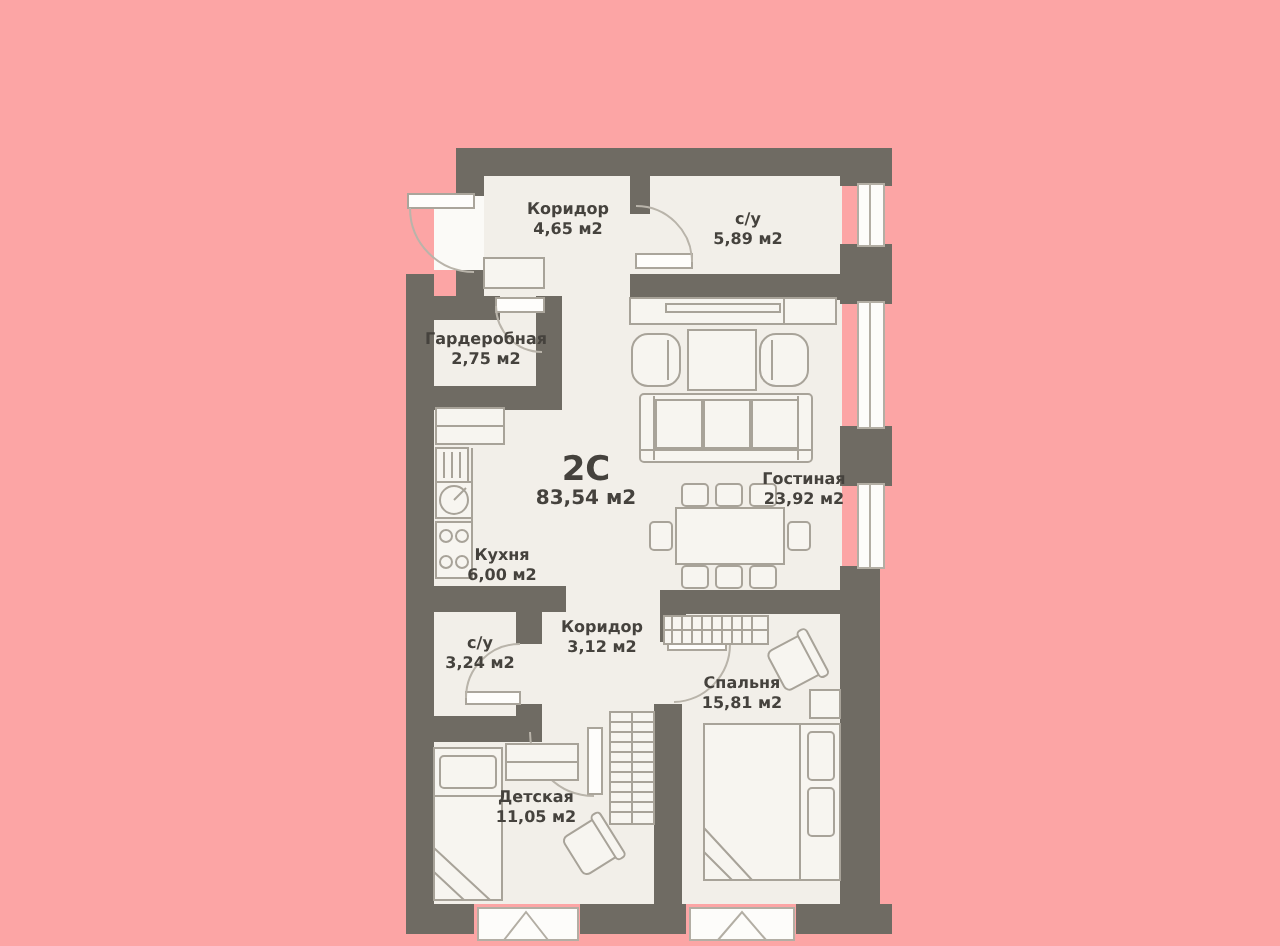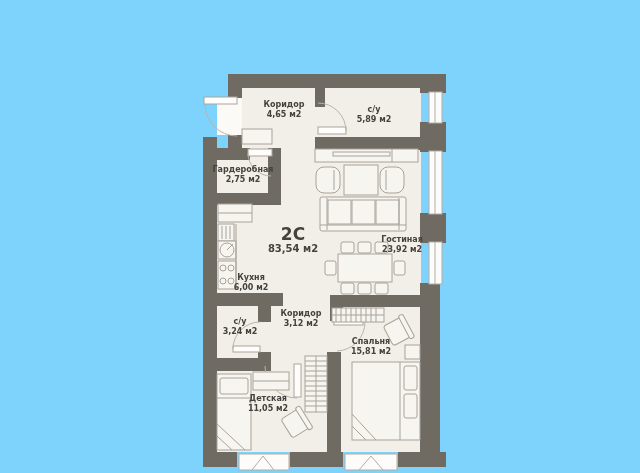--- a/index.html
+++ b/index.html
@@ -1,16 +1,16 @@
 <!DOCTYPE html>
 <html><head>
 <meta charset="utf-8">
 <style>
   html,body { margin:0; padding:0; background:#ffffff; }
-  .plan-wrap { position:relative; width:640px; height:473px; background:#7dd3fc; overflow:hidden; }
+  .plan-wrap { position:relative; width:640px; height:473px; background:#fca5a5; overflow:hidden; }
   svg { display:block; }
   text { font-family:"DejaVu Sans","Liberation Sans",sans-serif; fill:#45423d; }
   .room-name { font-size:8px; font-weight:700; text-anchor:middle; }
   .room-area { font-size:8px; font-weight:700; text-anchor:middle; }
   .title-type { font-size:17px; font-weight:700; text-anchor:middle; }
   .title-area { font-size:10px; font-weight:700; text-anchor:middle; }
   .furn { fill:#f7f5f0; stroke:#a8a399; stroke-width:1; }
   .furn-line { stroke:#a8a399; stroke-width:1; fill:none; }
   .door-leaf { fill:#fefdfb; stroke:#aaa59b; stroke-width:1; }
   .door-arc { fill:none; stroke:#b9b4aa; stroke-width:1; }

